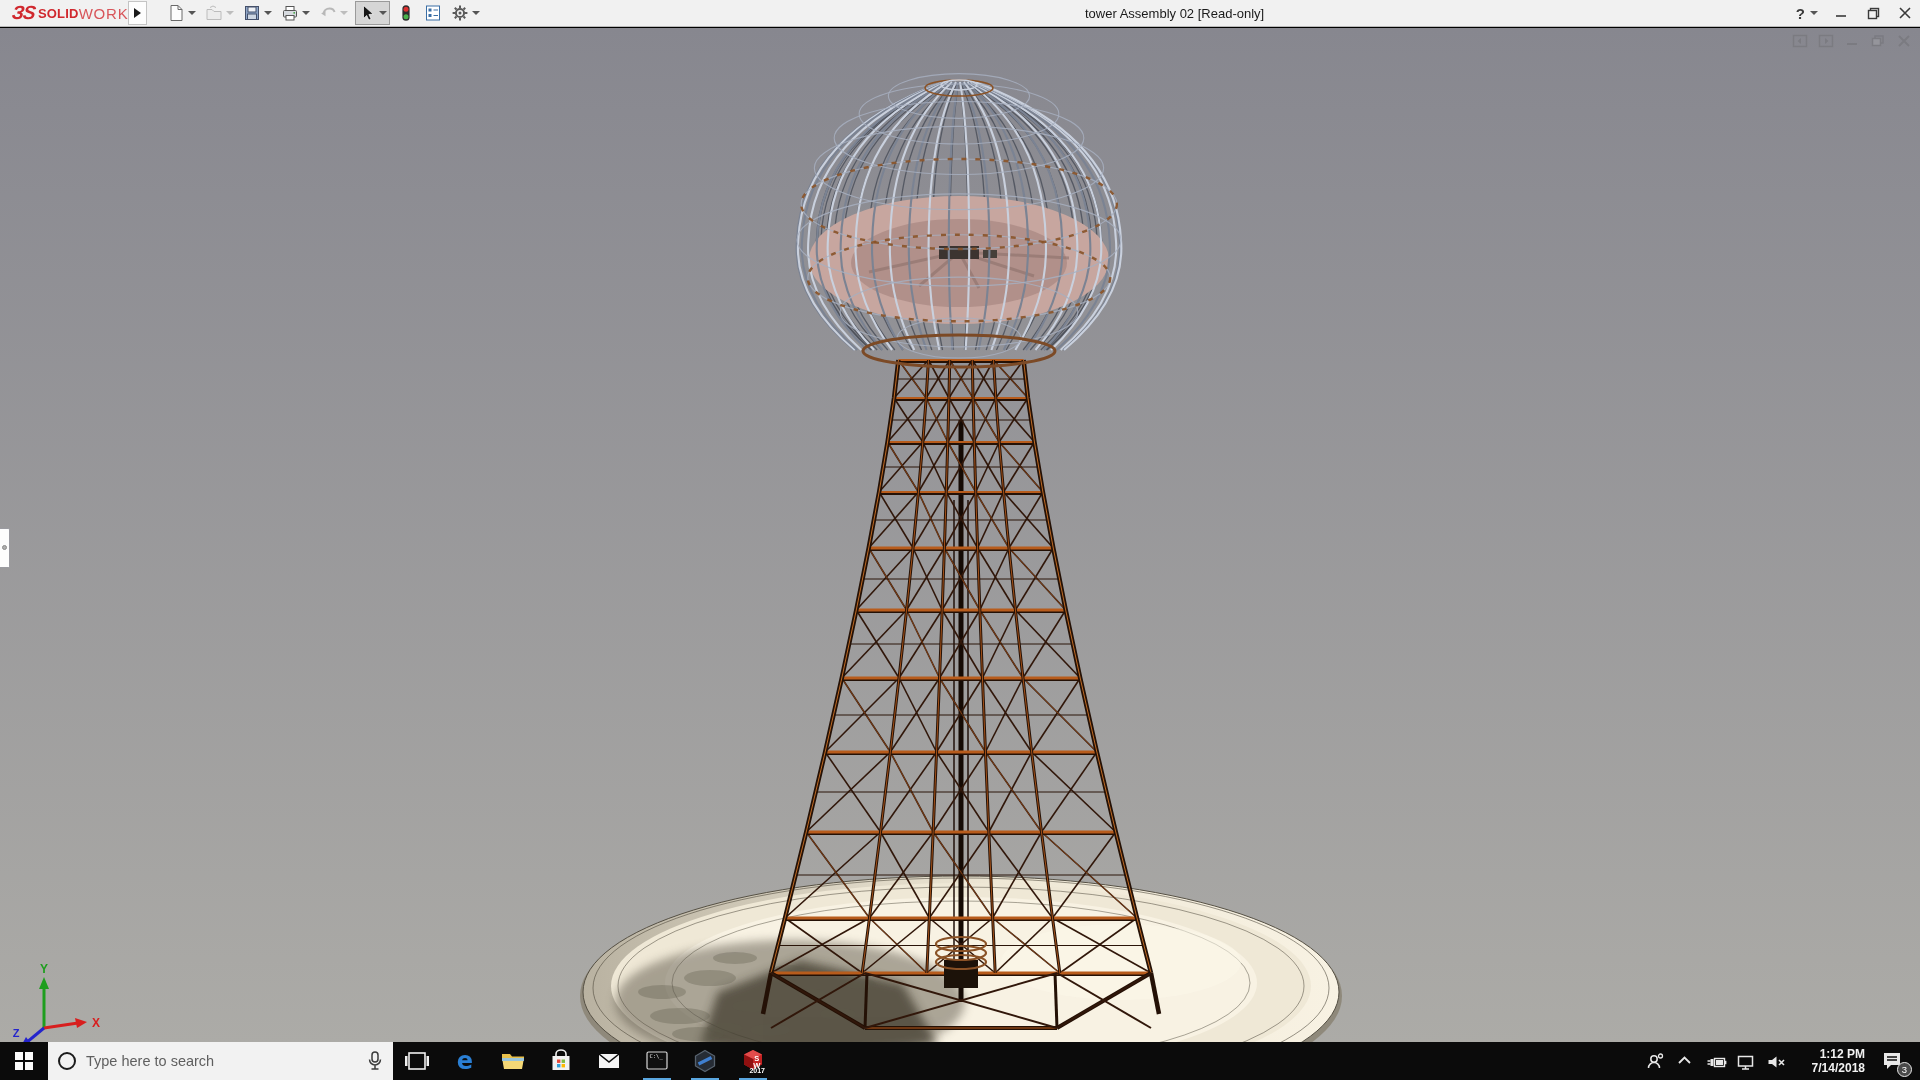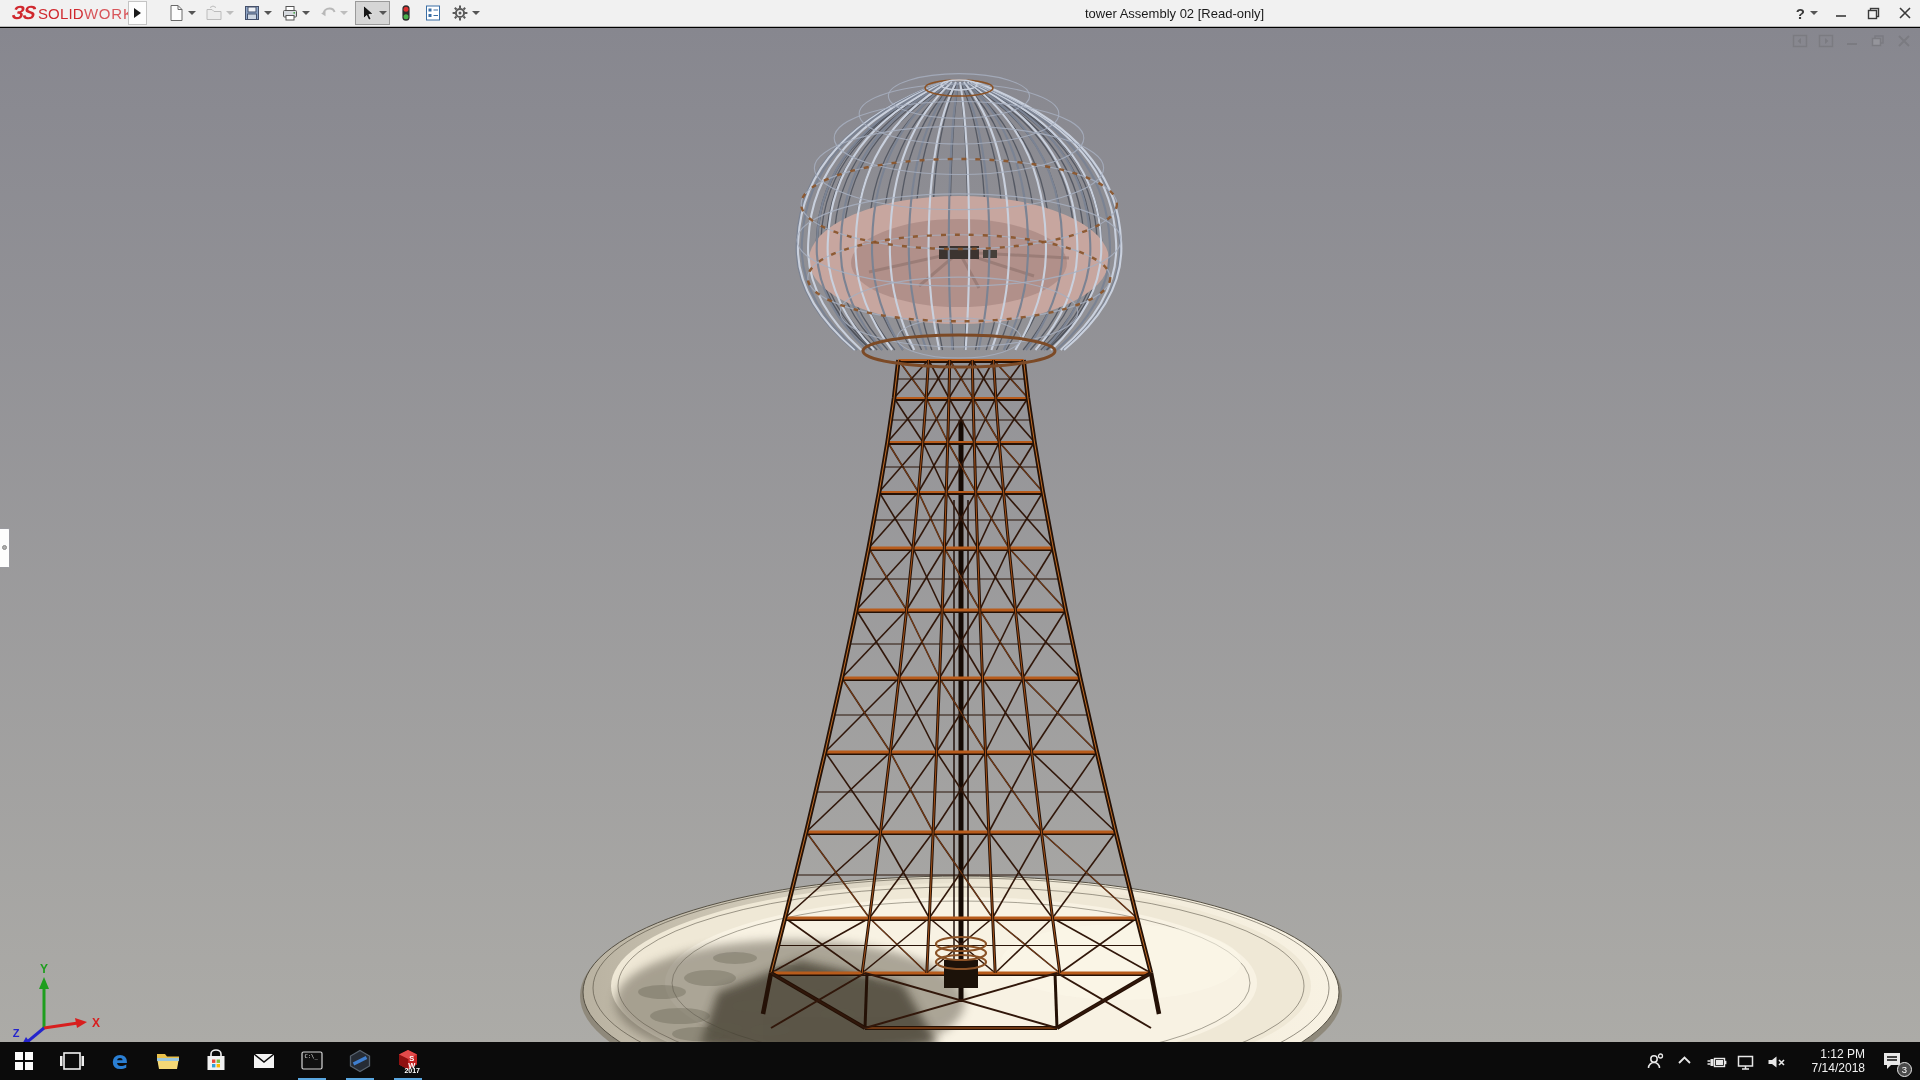--- a/index.html
+++ b/index.html
@@ -2,21 +2,21 @@
 <html><head>
 <meta charset="utf-8">
 <style>
   * { margin:0; padding:0; box-sizing:border-box; }
   html,body { width:1920px; height:1080px; overflow:hidden; font-family:"Liberation Sans", sans-serif; background:#000; }
 
   
   .titlebar { position:absolute; top:0; left:0; width:1920px; height:27px; background:#f1f1f1; border-bottom:1px solid #b9b9b9; z-index:30; }
   .logo { position:absolute; left:6px; top:0; height:26px; display:flex; align-items:center; padding:0 6px; }
   .ds-mark { font-style:italic; font-weight:bold; font-size:19px; color:#d0282e; letter-spacing:-1px; margin-right:3px; transform:skewX(-8deg); }
-  .sw-bold { font-weight:normal; font-size:15px; color:#d0282e; letter-spacing:.2px; }
+  .sw-bold { font-weight:bold; font-size:13px; color:#d0282e; letter-spacing:.2px; }
   .sw-light { font-weight:normal; font-size:15px; color:#d8555a; letter-spacing:.8px; }
   .flyout-btn { position:absolute; left:128px; top:1px; width:19px; height:24px; background:#fdfdfd; border:1px solid #c4c4c4; display:flex; align-items:center; justify-content:center; }
   .flyout-btn .tri { width:0; height:0; border-left:7px solid #1a1a1a; border-top:5px solid transparent; border-bottom:5px solid transparent; }
   .qtoolbar { position:absolute; left:165px; top:0; height:26px; display:flex; align-items:center; }
   .tool { display:flex; align-items:center; height:24px; padding:0 2px; margin-right:5px; }
   .tool.active { background:#d6d6d6; border:1px solid #9a9a9a; }
   .tool svg { display:block; }
   .dd { width:0; height:0; border-left:4px solid transparent; border-right:4px solid transparent; border-top:4px solid #555; margin-left:3px; }
   .dd.dis { border-top-color:#bdbdbd; }
   .win-title { position:absolute; left:1085px; top:6px; font-size:13px; color:#1a1a1a; white-space:nowrap; }
@@ -39,21 +39,21 @@
   .start-btn { width:48px; display:flex; align-items:center; justify-content:center; }
   .win-logo { display:grid; grid-template-columns:8px 8px; grid-template-rows:8px 8px; gap:1.5px; }
   .win-logo div { background:#fdfdfd; }
   .search-box { width:345px; background:#f2f2f2; display:flex; align-items:center; padding:0 10px; gap:10px; }
   .cortana-ring { width:18px; height:18px; border-radius:50%; border:2.5px solid #1b1b1b; flex:none; }
   .search-text { font-size:14.5px; color:#5f5f5f; flex:1; }
   .app-btn { width:48px; position:relative; display:flex; align-items:center; justify-content:center; }
   .app-btn .runline { position:absolute; bottom:0; left:10px; width:28px; height:2.5px; background:#5aa7e0; }
   .tray { margin-left:auto; display:flex; align-items:center; }
   .tray-ic { width:30px; height:38px; display:flex; align-items:center; justify-content:center; }
-  .clock { width:78px; text-align:right; color:#f2f2f2; font-size:12px; line-height:14px; padding-right:4px; }
+  .clock { width:78px; text-align:right; color:#f2f2f2; font-size:12px; line-height:14px; padding-right:4px;font-weight:bold; }
   .action-center { width:46px; height:38px; position:relative; display:flex; align-items:center; justify-content:center; }
   .badge { position:absolute; right:3px; bottom:3px; min-width:15px; height:15px; border-radius:50%; background:#4a4a4a; border:1px solid #e8e8e8; color:#fff; font-size:9.5px; display:flex; align-items:center; justify-content:center; }
   .show-desktop { width:5px; border-left:1px solid #3a3a3a; }
 </style>
 </head>
 <body>
 
 <div class="titlebar">
   <div class="logo">
     <span class="ds-mark">ЗS</span>
@@ -522,20 +522,28 @@
 
 <div class="taskbar">
   <div class="start-btn">
     <div class="win-logo">
         <div></div>
         <div></div>
         <div></div>
         <div></div>
       </div>
   </div>
+  <div class="search-box">
+    <span class="cortana-ring"></span>
+    <span class="search-text">Type here to search</span>
+    <svg width="16" height="20">
+        <rect x="5" y="1" width="6" height="10" rx="3" fill="none" stroke="#3c3c3c" stroke-width="1.5"></rect>
+        <path d="M2.5 8.5 a5.5 5.5 0 0 0 11 0 M8 14 v4 M4.5 18 h7" fill="none" stroke="#3c3c3c" stroke-width="1.5"></path>
+      </svg>
+  </div>
   <div id="app-row" style="display:flex">
       <div class="app-btn">
         <svg width="26" height="26" viewBox="0 0 26 26">
           <rect x="5" y="5" width="16" height="16" fill="none" stroke="#f0f0f0" stroke-width="1.6"></rect>
           <rect x="1" y="8" width="2.5" height="10" fill="#f0f0f0"></rect>
           <rect x="22.5" y="8" width="2.5" height="10" fill="#f0f0f0"></rect>
         </svg>
       </div>
       <div class="app-btn">
         <svg width="26" height="26" viewBox="0 0 26 26">

